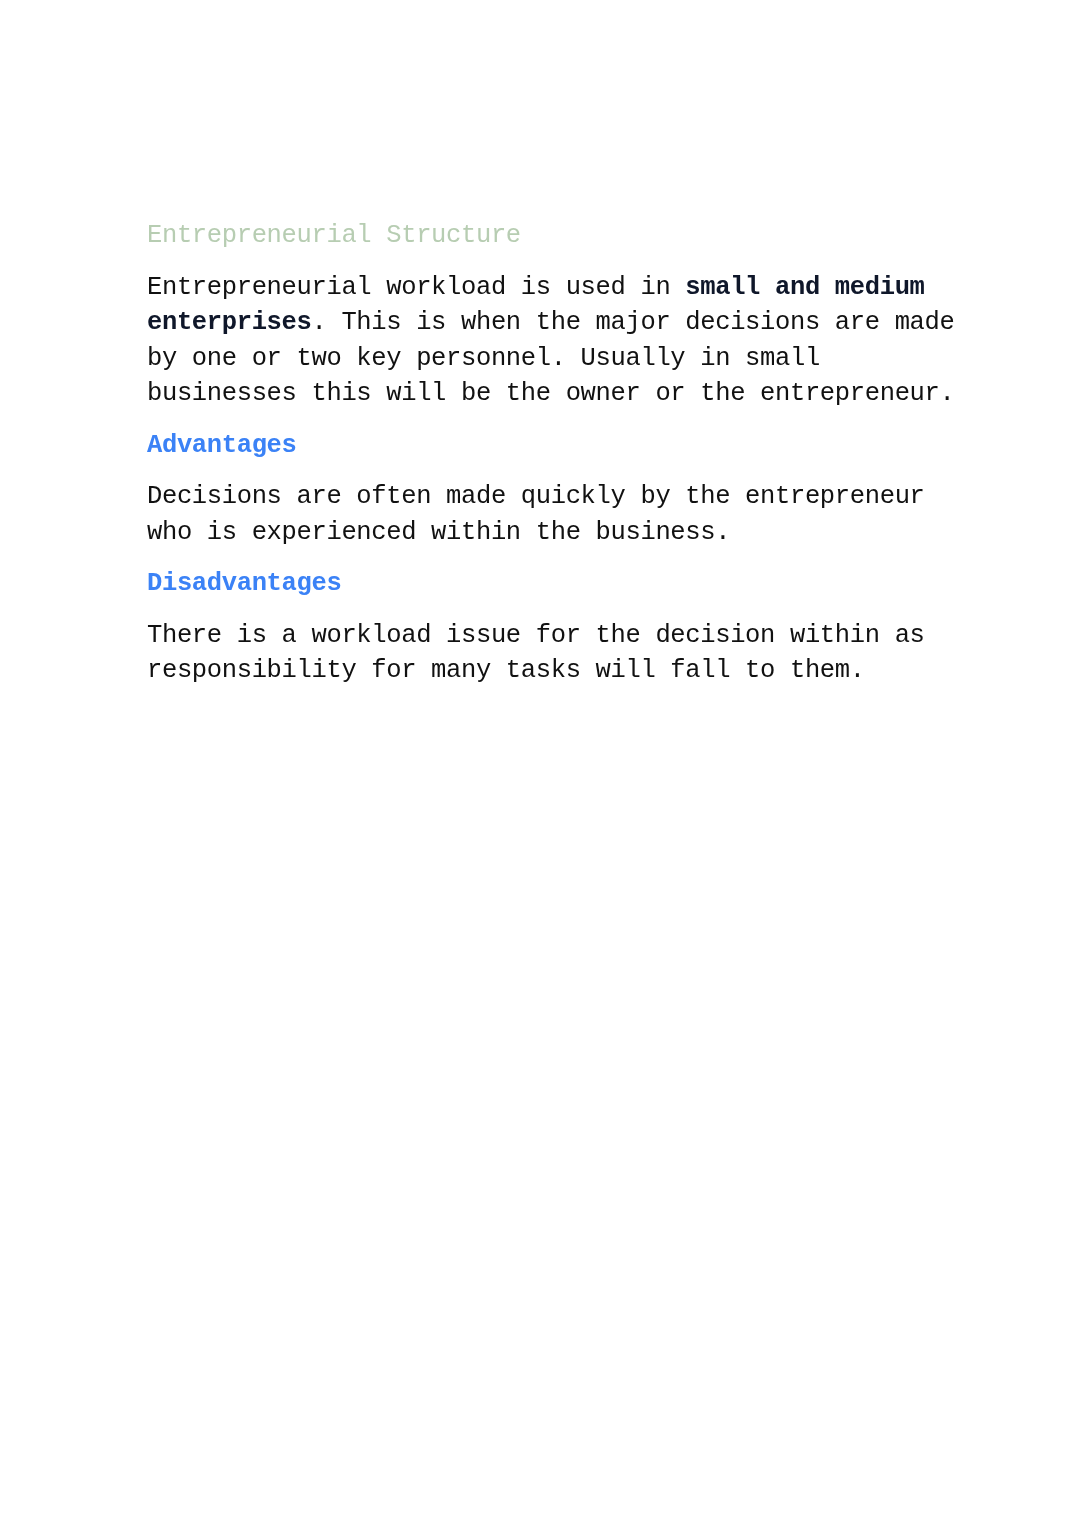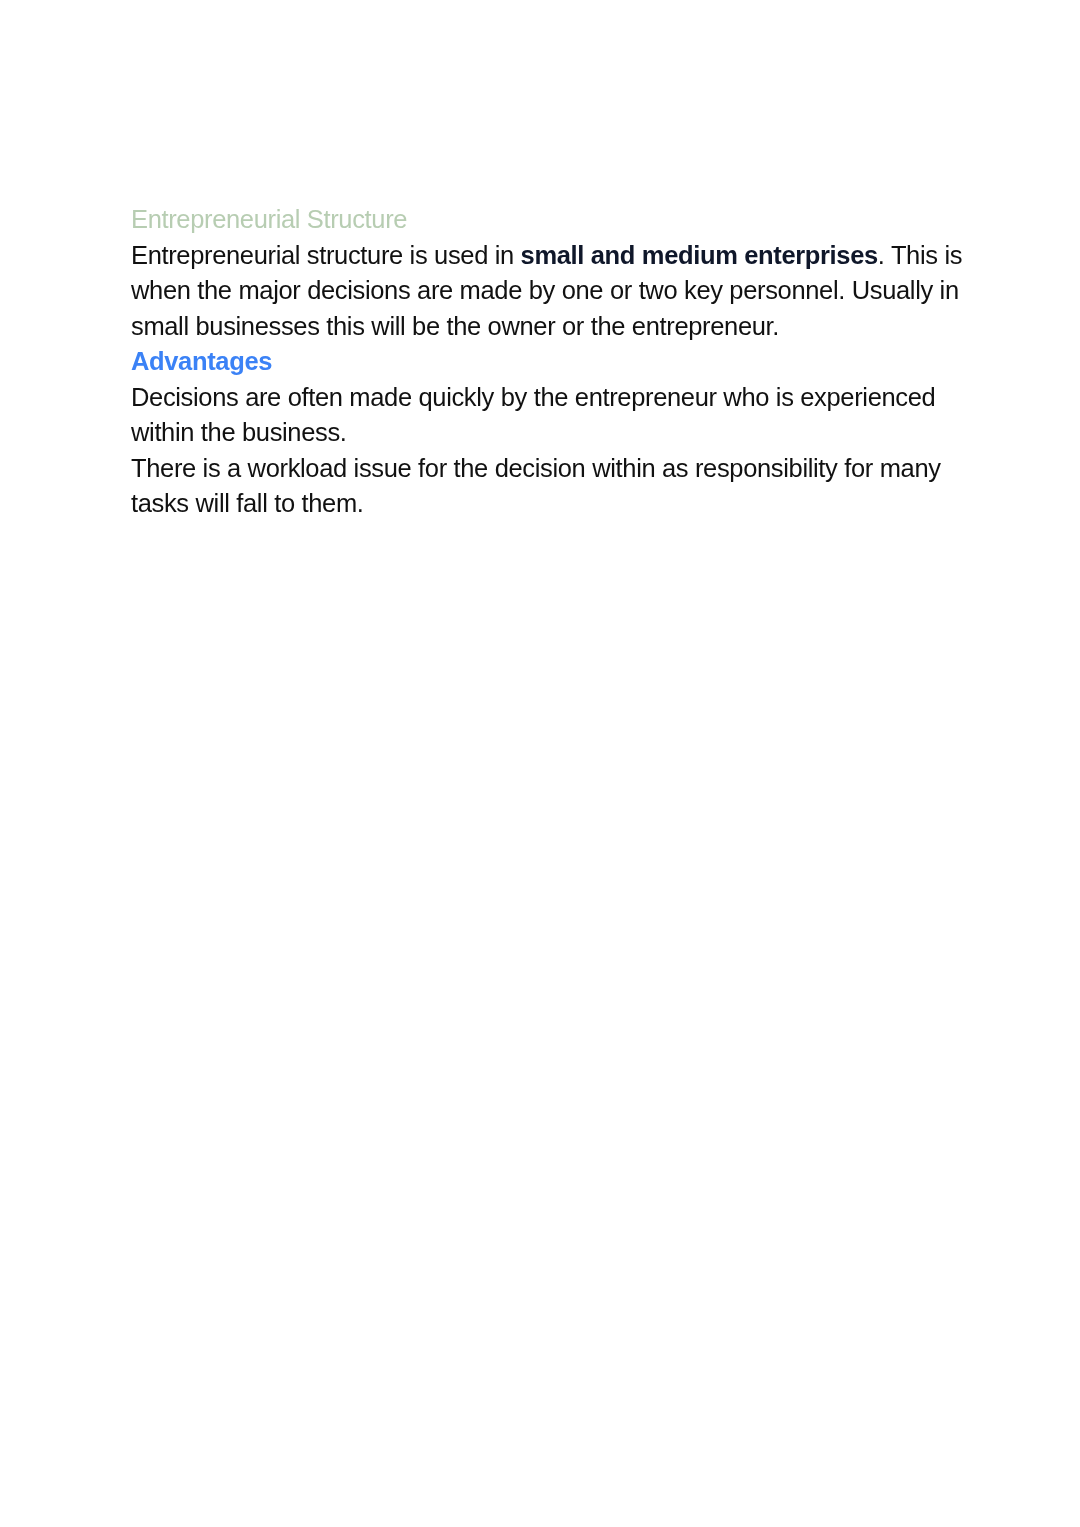--- a/index.html
+++ b/index.html
@@ -8,31 +8,32 @@
       position: absolute;
       left: 131px;
       top: 202px;
       width: 840px;
       font-family: "Liberation Sans", sans-serif;
       font-size: 25.5px;
       line-height: 35.5px;
       color: #111111;
       letter-spacing: -0.35px;
     }
-    .page p { margin: 0; }
+    .page p { margin: 16px; font-family: Liberation Mono, monospace; }
     .title { color: #b7cdb2; font-weight: normal; }
     .subhead { color: #3b82f6; font-weight: bold; }
     .highlight { color: #0f172a; font-weight: bold; }
     .body-text { color: #111111; }
   </style>
 </head>
 <body>
 
 <div class="page">
   <p class="title">Entrepreneurial Structure</p>
   <p class="body-text">
-    <span>Entrepreneurial structure is used in </span><span class="highlight">small and medium enterprises</span><span>.</span>
+    <span>Entrepreneurial workload is used in </span><span class="highlight">small and medium enterprises</span><span>.</span>
     <span>This is when the major decisions are made by one or two key personnel. Usually in small businesses this will be the owner or the entrepreneur.</span>
   </p>
   <p class="subhead">Advantages</p>
   <p class="body-text">Decisions are often made quickly by the entrepreneur who is experienced within the business.</p>
+  <p class="subhead">Disadvantages</p>
   <p class="body-text">There is a workload issue for the decision within as responsibility for many tasks will fall to them.</p>
 </div>
 
 </body></html>

